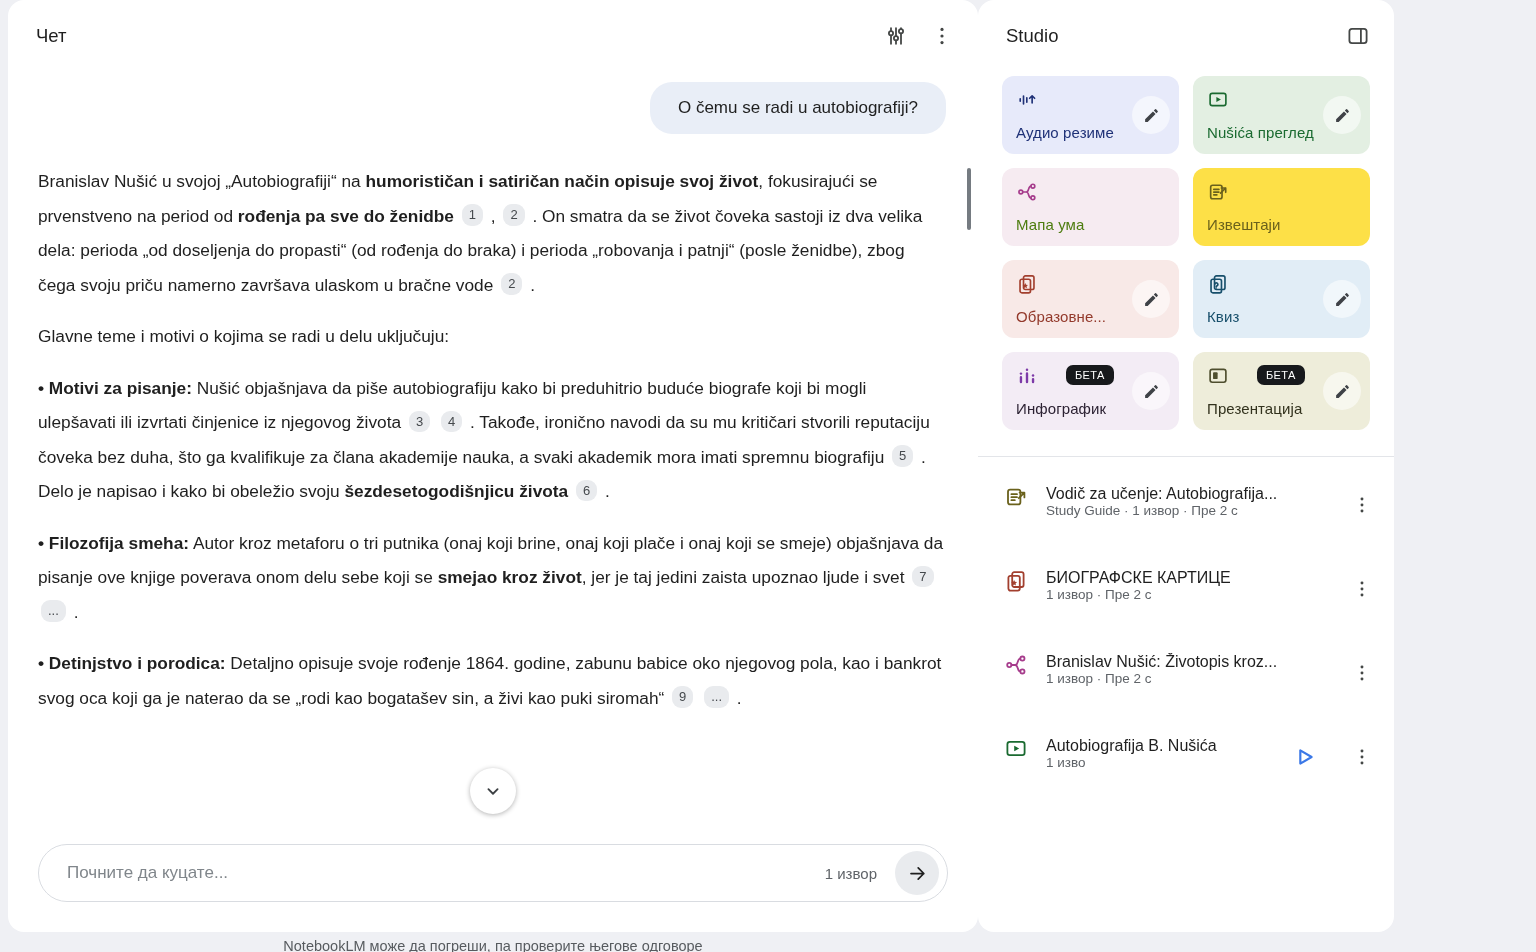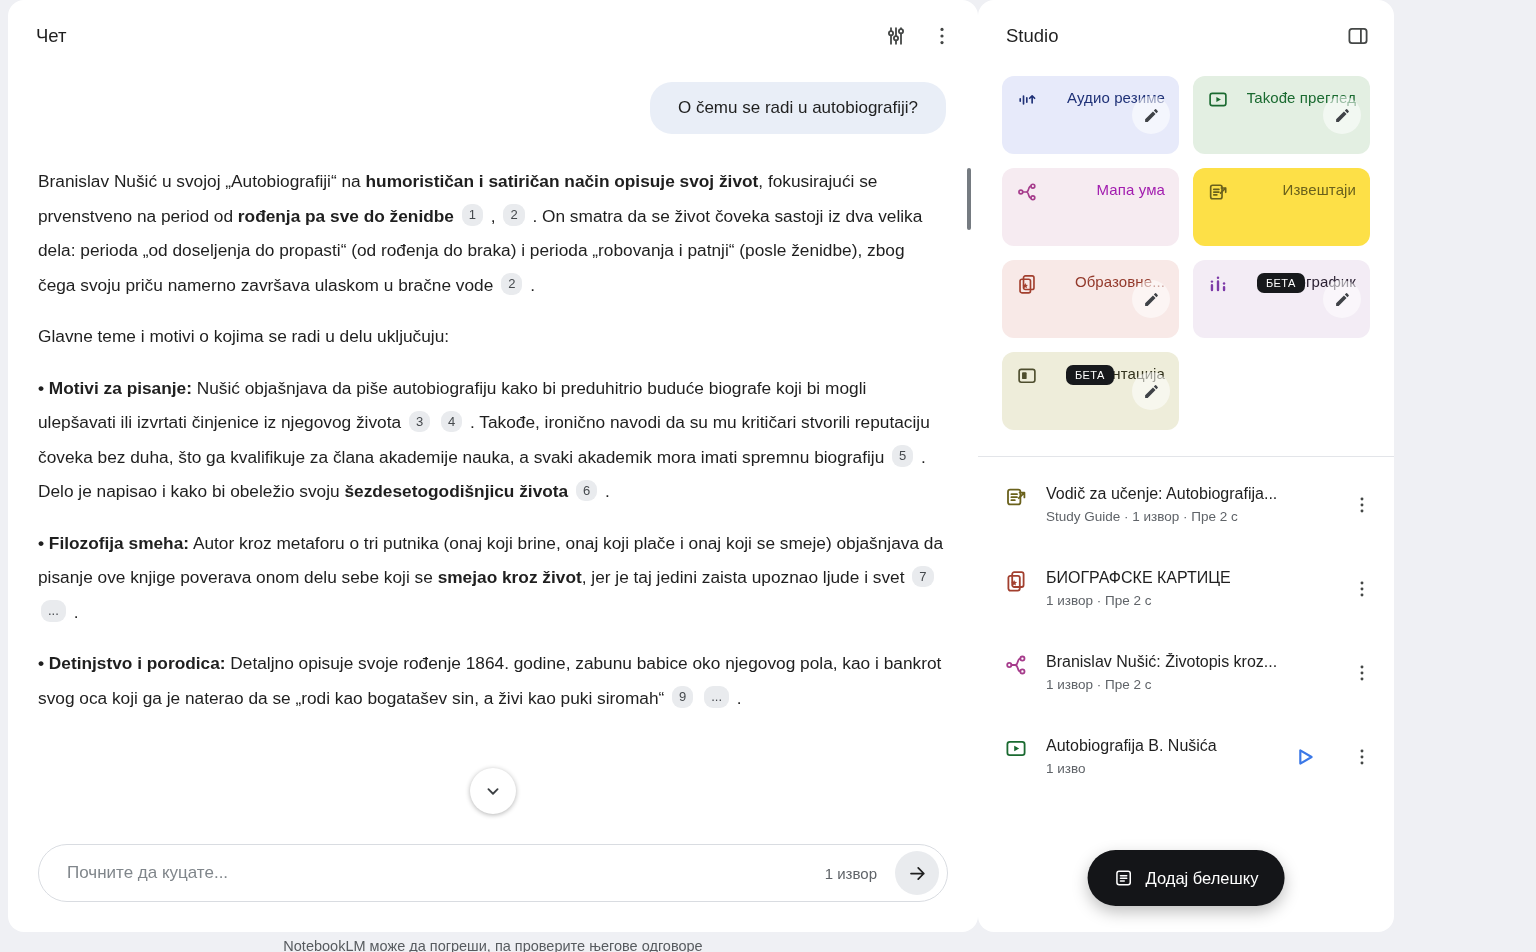--- a/index.html
+++ b/index.html
@@ -26,34 +26,34 @@
   .scroll-down{position:absolute;left:50%;transform:translateX(-50%);bottom:118px;width:46px;height:46px;border-radius:50%;background:#fff;border:none;box-shadow:0 1px 5px rgba(0,0,0,.3);display:flex;align-items:center;justify-content:center;color:#3c4043;cursor:pointer;z-index:5}
   .scroll-down .svg{width:22px;height:22px}
   .input-bar{position:absolute;left:30px;right:30px;bottom:30px;height:58px;border:1px solid #d9dce1;border-radius:29px;background:#fff;display:flex;align-items:center;padding:0 8px 0 28px;z-index:6}
   .chat-input{flex:1;border:none;outline:none;font-size:17px;font-family:inherit;color:#1f1f1f;background:transparent}
   .chat-input::placeholder{color:#80868b}
   .source-count{font-size:15px;color:#5f6368;margin:0 18px 0 12px;white-space:nowrap}
   .send-btn{width:44px;height:44px;border-radius:50%;border:none;background:#e9ebee;color:#1f1f1f;display:flex;align-items:center;justify-content:center;cursor:pointer}
   .send-btn .svg{width:21px;height:21px}
   .disclaimer{position:absolute;top:938px;left:8px;width:970px;text-align:center;font-size:14.5px;color:#575b5f}
   .cards{display:grid;grid-template-columns:1fr 1fr;gap:14px;padding:12px 24px 26px}
-  .card{position:relative;height:78px;border-radius:12px;padding:13px 14px;cursor:pointer;display:flex;flex-direction:row;justify-content:space-between}
+  .card{position:relative;height:78px;border-radius:12px;padding:13px 14px;cursor:pointer;display:flex;flex-direction:column;justify-content:space-between}
   .card-icon{width:22px;height:22px}
   .card-label{font-size:15px;font-weight:500;letter-spacing:.1px;white-space:nowrap;overflow:hidden}
   .edit-btn{position:absolute;right:9px;top:50%;transform:translateY(-50%);width:38px;height:38px;border-radius:50%;border:none;background:rgba(255,255,255,.55);color:#3f4247;display:flex;align-items:center;justify-content:center;cursor:pointer}
   .edit-btn .svg{width:17px;height:17px}
   .beta-badge{position:absolute;left:64px;top:13px;background:#17191c;color:#fff;font-size:11px;font-weight:400;border-radius:7px;padding:4px 9px;letter-spacing:.4px}
   .divider{height:1px;background:#e3e5e9}
   .studio-list{padding:6px 12px 0 26px}
   .list-item{display:flex;gap:18px;padding:22px 0;cursor:pointer}
   .li-icon{width:24px;height:24px;flex:none}
   .li-text{flex:1;min-width:0}
   .li-title,.li-sub{display:block}
   .li-title{font-size:16px;font-weight:500;white-space:nowrap;overflow:hidden}
-  .li-sub{font-size:13.5px;color:#5f6368;margin-top:6px}
+  .li-sub{font-size:13.5px;color:#5f6368;}
   .kebab-btn,.play-btn{width:40px;height:40px;border:none;background:transparent;border-radius:50%;display:flex;align-items:center;justify-content:center;cursor:pointer;flex:none}
   .kebab-btn{color:#444746}
   .kebab-btn .svg{width:22px;height:22px}
   .play-btn{color:#3b78e7}
   .play-btn .svg{width:26px;height:26px}
   .toast{position:absolute;left:50%;transform:translateX(-50%);bottom:26px;height:56px;border:none;border-radius:28px;background:#141518;color:#fff;display:flex;align-items:center;gap:12px;padding:0 26px;font-size:16.5px;font-family:inherit;cursor:pointer;box-shadow:0 6px 16px rgba(0,0,0,.25);white-space:nowrap;z-index:8}
   .toast .svg{width:20px;height:20px}
 </style>
 </head>
 <body>
@@ -152,23 +152,23 @@
               <path d="M10.2 8.7l5 2.8-5 2.8z" fill="currentColor" stroke="none"></path>
             </svg>
           </span>
           <button class="edit-btn">
             <span class="svg">
               <svg viewBox="0 0 24 24" fill="none" stroke="currentColor" stroke-width="1.8" stroke-linecap="round" stroke-linejoin="round">
                 <path d="M3 17.4V21h3.6L17.7 9.9l-3.6-3.6L3 17.4zM20.7 6.9a1 1 0 0 0 0-1.4l-2.2-2.2a1 1 0 0 0-1.4 0l-1.8 1.8 3.6 3.6 1.8-1.8z" fill="currentColor" stroke="none"></path>
               </svg>
             </span>
           </button>
-          <span class="card-label">Takođe преглед</span>
-        </div>
-        <div class="card" style="background: rgb(246, 235, 241); color: #a21caf;">
+          <span class="card-label">Nušića преглед</span>
+        </div>
+        <div class="card" style="background: rgb(246, 235, 241); color: #4d7c0f;">
           <span class="svg card-icon" style="color:#a63c8c">
             <svg viewBox="0 0 24 24" fill="none" stroke="currentColor" stroke-width="1.8" stroke-linecap="round" stroke-linejoin="round">
               <circle cx="5.3" cy="12" r="2.1"></circle>
               <circle cx="18.4" cy="5.6" r="2.1"></circle>
               <circle cx="18.4" cy="18.4" r="2.1"></circle>
               <path d="M7.4 12h3.8m0 0c3.5 0 1.7-6.4 5.1-6.4M11.2 12c3.5 0 1.7 6.4 5.1 6.4"></path>
             </svg>
           </span>
           <span class="card-label">Мапа ума</span>
         </div>
@@ -191,20 +191,38 @@
             </svg>
           </span>
           <button class="edit-btn">
             <span class="svg">
               <svg viewBox="0 0 24 24" fill="none" stroke="currentColor" stroke-width="1.8" stroke-linecap="round" stroke-linejoin="round">
                 <path d="M3 17.4V21h3.6L17.7 9.9l-3.6-3.6L3 17.4zM20.7 6.9a1 1 0 0 0 0-1.4l-2.2-2.2a1 1 0 0 0-1.4 0l-1.8 1.8 3.6 3.6 1.8-1.8z" fill="currentColor" stroke="none"></path>
               </svg>
             </span>
           </button>
           <span class="card-label">Образовне...</span>
+        </div>
+        <div class="card" style="background: rgb(225, 237, 246); color: rgb(23, 79, 107);">
+          <span class="svg card-icon" style="color:#174f6b">
+            <svg viewBox="0 0 24 24" fill="none" stroke="currentColor" stroke-width="1.8" stroke-linecap="round" stroke-linejoin="round">
+              <rect x="8.2" y="3.2" width="11.4" height="14.8" rx="2"></rect>
+              <rect x="4.4" y="6.8" width="11.4" height="14.8" rx="2"></rect>
+              <path d="M8.5 12.3a1.7 1.7 0 1 1 2.5 1.64c-.66.36-.95.76-.95 1.4"></path>
+              <circle cx="10.1" cy="17.7" r=".95" fill="currentColor" stroke="none"></circle>
+            </svg>
+          </span>
+          <button class="edit-btn">
+            <span class="svg">
+              <svg viewBox="0 0 24 24" fill="none" stroke="currentColor" stroke-width="1.8" stroke-linecap="round" stroke-linejoin="round">
+                <path d="M3 17.4V21h3.6L17.7 9.9l-3.6-3.6L3 17.4zM20.7 6.9a1 1 0 0 0 0-1.4l-2.2-2.2a1 1 0 0 0-1.4 0l-1.8 1.8 3.6 3.6 1.8-1.8z" fill="currentColor" stroke="none"></path>
+              </svg>
+            </span>
+          </button>
+          <span class="card-label">Квиз</span>
         </div>
         <div class="card" style="background: rgb(243, 236, 245); color: rgb(44, 34, 51);">
           <span class="svg card-icon" style="color:#7d3aa8">
             <svg viewBox="0 0 24 24" fill="none" stroke="currentColor" stroke-width="1.8" stroke-linecap="round" stroke-linejoin="round">
               <path d="M5.4 18.6v-5.2M12 18.6V9.2M18.6 18.6v-3.2" stroke-width="2.6"></path>
               <circle cx="5.4" cy="9.4" r="1.35" fill="currentColor" stroke="none"></circle>
               <circle cx="12" cy="5.2" r="1.35" fill="currentColor" stroke="none"></circle>
               <circle cx="18.6" cy="11.4" r="1.35" fill="currentColor" stroke="none"></circle>
             </svg>
           </span>
@@ -327,26 +345,17 @@
             <span class="svg">
               <svg viewBox="0 0 24 24" fill="none" stroke="currentColor" stroke-width="1.8" stroke-linecap="round" stroke-linejoin="round">
                 <circle cx="12" cy="5.4" r="1.6" fill="currentColor" stroke="none"></circle>
                 <circle cx="12" cy="12" r="1.6" fill="currentColor" stroke="none"></circle>
                 <circle cx="12" cy="18.6" r="1.6" fill="currentColor" stroke="none"></circle>
               </svg>
             </span>
           </button>
         </div>
       </div>
-    <button class="toast">
-      <span class="svg">
-          <svg viewBox="0 0 24 24" fill="none" stroke="currentColor" stroke-width="1.8" stroke-linecap="round" stroke-linejoin="round">
-            <rect x="4" y="4" width="16" height="16" rx="2.6"></rect>
-            <path d="M8.2 9.2h7.6M8.2 12.4h7.6M8.2 15.6h4.6"></path>
-          </svg>
-        </span>
-      <span>Додај белешку</span>
-    </button>
   </section>
 
 </div>
 
 <div class="disclaimer">NotebookLM може да погреши, па проверите његове одговоре</div>
 
 </body></html>

